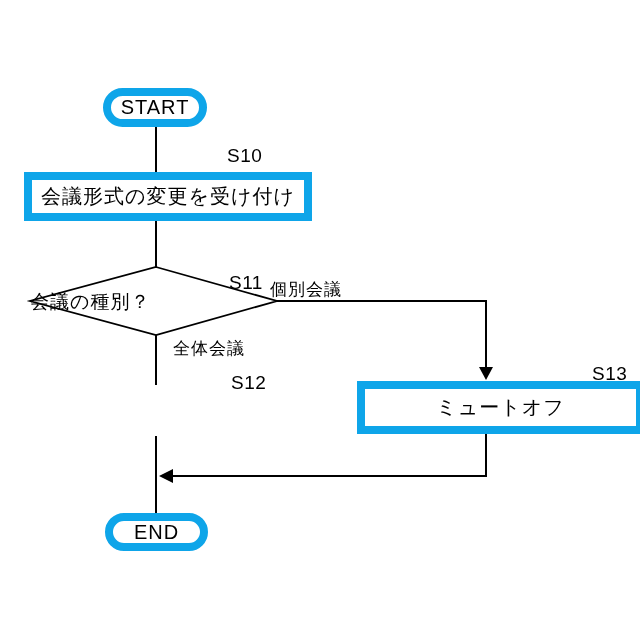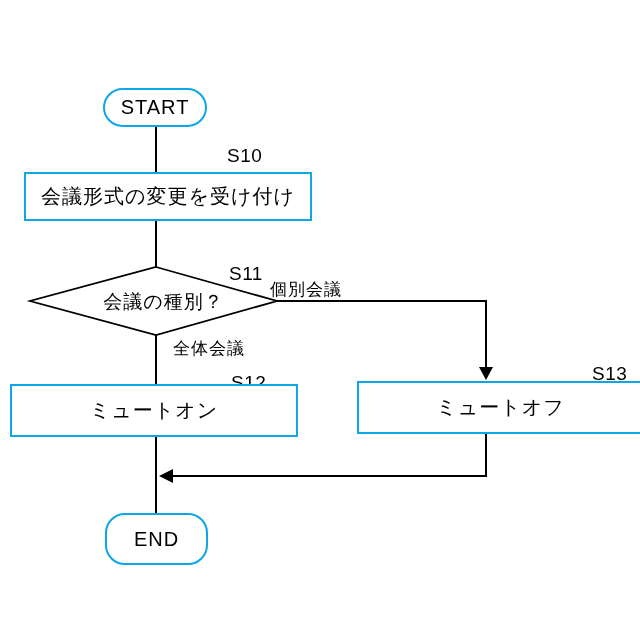--- a/index.html
+++ b/index.html
@@ -19,55 +19,55 @@
     position: absolute;
     left: 0; top: 0;
     width: 640px; height: 640px;
   }
 
   .node {
     position: absolute;
     display: flex;
     align-items: center;
     justify-content: center;
-    border: 2px solid #0ea5e9;
+    border: 8px solid #0ea5e9;
     background: #ffffff;
     font-size: 20px;
     letter-spacing: 1px;
     white-space: nowrap;
   }
 
   .terminal { border-radius: 20px; }
 
   .terminal-start { left: 103px; top: 88px;  width: 104px; height: 39px; }
-  .terminal-end   { left: 105px; top: 513px; width: 103px; height: 52px; }
+  .terminal-end   { left: 105px; top: 513px; width: 103px; height: 38px; }
 
   .process-s10 { left: 24px;  top: 172px; width: 288px; height: 49px; }
   .process-s12 { left: 10px;  top: 384px; width: 288px; height: 53px; }
   .process-s13 { left: 357px; top: 381px; width: 287px; height: 53px; }
 
   .decision-text {
     position: absolute;
-    left: 40px; top: 289px;
+    left: 30px; top: 289px;
     width: 247px;
-    text-align: center;
+    text-align: left;
     font-size: 19px;
     letter-spacing: 1px;
     white-space: nowrap;
     font-family: Liberation Mono, monospace;
   }
 
   .step-label {
     position: absolute;
     font-size: 19px;
     letter-spacing: 0.5px;
     white-space: nowrap;
   }
   .step-s10 { left: 227px; top: 145px; }
-  .step-s11 { left: 229px; top: 263px; }
+  .step-s11 { left: 229px; top: 272px; }
   .step-s12 { left: 231px; top: 372px; }
   .step-s13 { left: 592px; top: 363px; }
 
   .branch-label {
     position: absolute;
     font-size: 17px;
     letter-spacing: 1px;
     white-space: nowrap;
   }
   .branch-individual { left: 270px; top: 278px; }
@@ -106,23 +106,20 @@
     <span>会議形式の変更を受け付け</span>
   </div>
 
   <div class="step-label step-s11">S11</div>
   <div class="decision-text">会議の種別？</div>
 
   <div class="branch-label branch-individual">個別会議</div>
   <div class="branch-label branch-whole">全体会議</div>
 
   <div class="step-label step-s12">S12</div>
-  <div class="node process-s12">
-    <span>ミュートオン</span>
-  </div>
 
   <div class="step-label step-s13">S13</div>
   <div class="node process-s13">
     <span>ミュートオフ</span>
   </div>
 
   <div class="node terminal terminal-end">
     <span>END</span>
   </div>
 

